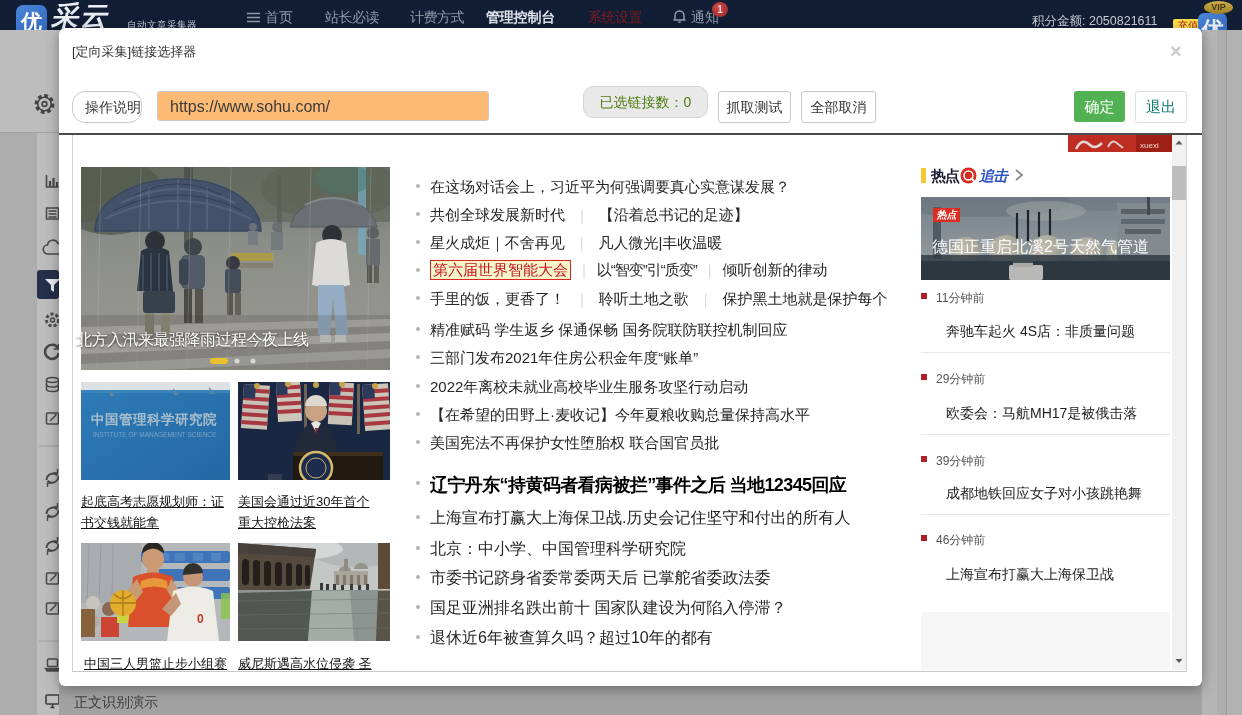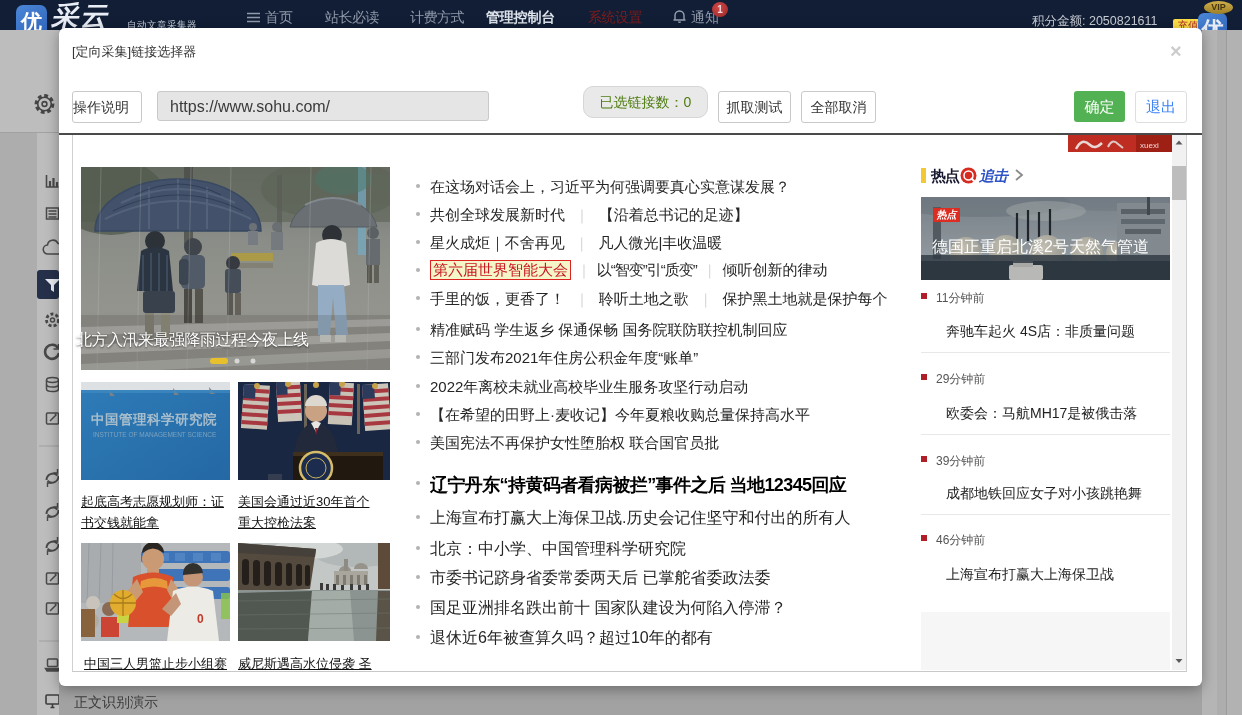--- a/index.html
+++ b/index.html
@@ -144,36 +144,36 @@
 <div class="abs" style="left:1202px;top:30px;width:15px;height:685px;background:#b5b5b5;"></div>
 <div class="abs" style="left:1217px;top:30px;width:9px;height:685px;background:#adadad;"></div>
 <div class="abs" style="left:1226px;top:30px;width:1px;height:685px;background:#9c9c9c;"></div>
 <div class="abs" style="left:1227px;top:30px;width:15px;height:685px;background:#b2b2b2;"></div>
 
 <div class="abs" id="modal" style="left:59px;top:28px;width:1143px;height:658px;background:#ffffff;
      border-radius:6px;box-shadow:0 3px 14px rgba(0,0,0,0.35);"></div>
 <div class="abs" style="left:72px;top:43px;color:#333;font-size:13px;">[定向采集]链接选择器</div>
 <div class="abs" style="left:1170px;top:40px;color:#cccccc;font-size:20px;font-weight:bold;">×</div>
 
-<div class="abs" style="left:72px;top:91px;width:68px;height:30px;border:1px solid #c9c9c9;border-radius:3px;
-     background:#fff;color:#333;font-size:14px;text-align:left;line-height:30px;">操作说明</div>
+<div class="abs" style="left:72px;top:91px;width:68px;height:30px;border:1px solid #c9c9c9;border-radius:13px;
+     background:#fff;color:#333;font-size:14px;text-align:right;line-height:30px;">操作说明</div>
 <div class="abs" style="left:157px;top:91px;width:332px;height:30px;border:1px solid #c9c9c9;border-radius:3px;
-     background:#e5e5e5;color:#3a3a3a;font-size:16px;line-height:30px;padding-left:12px;box-sizing:border-box;">https://www.sohu.com/</div>
+     background:#fdba74;color:#3a3a3a;font-size:16px;line-height:30px;padding-left:12px;box-sizing:border-box;">https://www.sohu.com/</div>
 <div class="abs" style="left:500px;top:91px;width:72px;height:30px;border:1px solid #c9c9c9;border-radius:3px;
      background:#fff;color:#333;font-size:14px;text-align:center;line-height:30px;margin-top:44px;">重新加载</div>
 <div class="abs" style="left:583px;top:86px;width:123px;height:30px;border:1px solid #d6d6d6;border-radius:10px;
      background:#e9e9e9;color:#4d7c0f;font-size:14px;text-align:center;line-height:30px;">已选链接数：0</div>
 <div class="abs" style="left:718px;top:91px;width:71px;height:30px;border:1px solid #c9c9c9;border-radius:3px;
      background:#fff;color:#333;font-size:14px;text-align:center;line-height:30px;">抓取测试</div>
 <div class="abs" style="left:801px;top:91px;width:73px;height:30px;border:1px solid #c9c9c9;border-radius:3px;
      background:#fff;color:#333;font-size:14px;text-align:center;line-height:30px;">全部取消</div>
 <div class="abs" style="left:1074px;top:91px;width:51px;height:31px;border-radius:3px;
      background:#52b152;color:#fff;font-size:15px;text-align:center;line-height:31px;">确定</div>
 <div class="abs" style="left:1135px;top:91px;width:50px;height:30px;border:1px solid #dedede;border-radius:3px;
-     background:#fff;color:#3b82f6;font-size:15px;text-align:center;line-height:30px;">退出</div>
+     background:#fff;color:#0f766e;font-size:15px;text-align:center;line-height:30px;">退出</div>
 
 <div class="abs" style="left:59px;top:133px;width:1143px;height:2px;background:#4a4a4a;"></div>
 <div class="abs" id="iframe" style="left:72px;top:135px;width:1113px;height:536px;
      border-left:1px solid #d0d0d0;border-right:1px solid #d0d0d0;
      border-bottom:1px solid #c8c8c8;background:#fff;overflow:hidden;">
   <div id="ifc" style="position:absolute;left:0;top:0;width:1113px;height:535px;">
 
     <div class="nl" style="top:43px;">在这场对话会上，习近平为何强调要真心实意谋发展？</div>
     <div class="nl" style="top:71px;">共创全球发展新时代<span class="sp">｜</span><span style="letter-spacing:0">【沿着总书记的足迹】</span></div>
     <div class="nl" style="top:99px;">星火成炬｜不舍再见<span class="sp">｜</span>凡人微光|丰收温暖</div>

